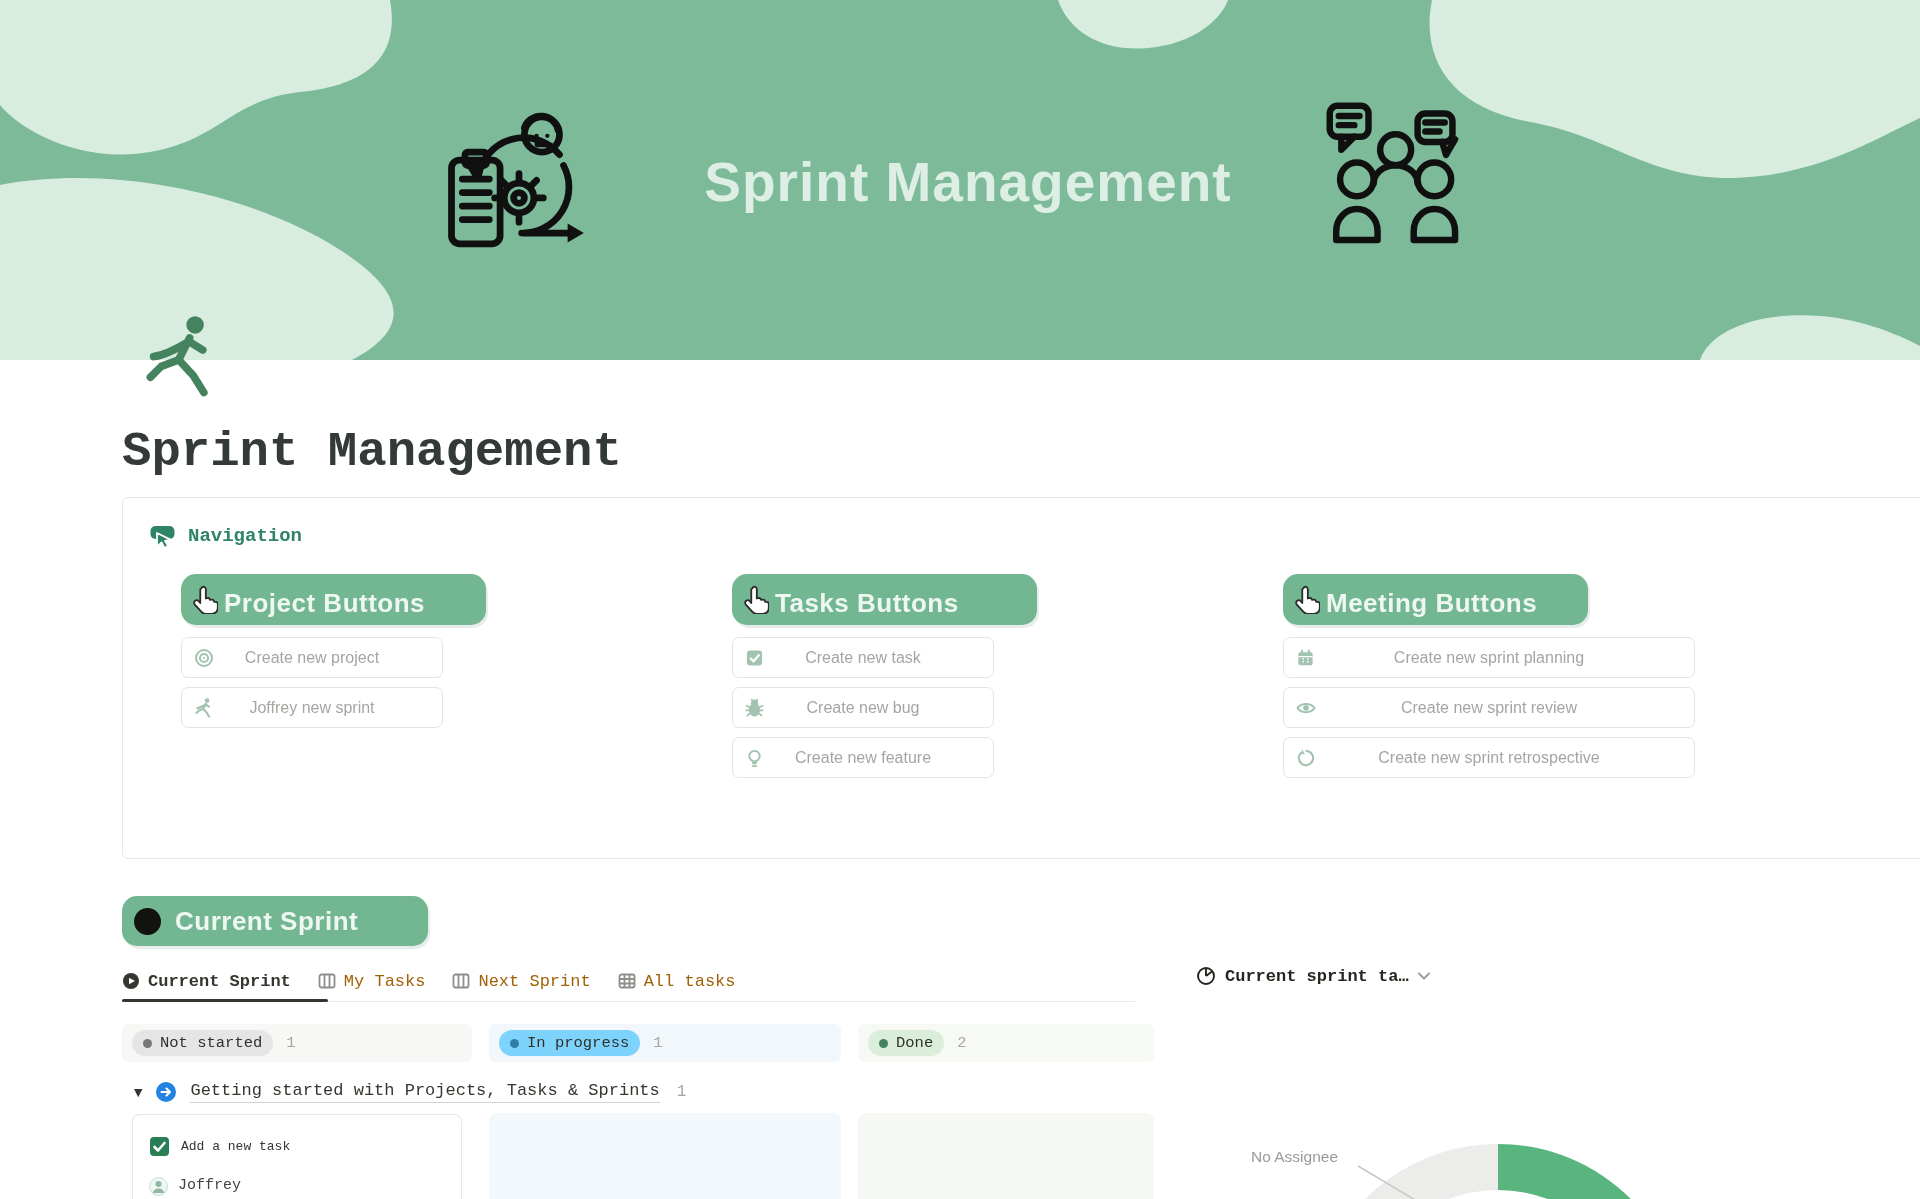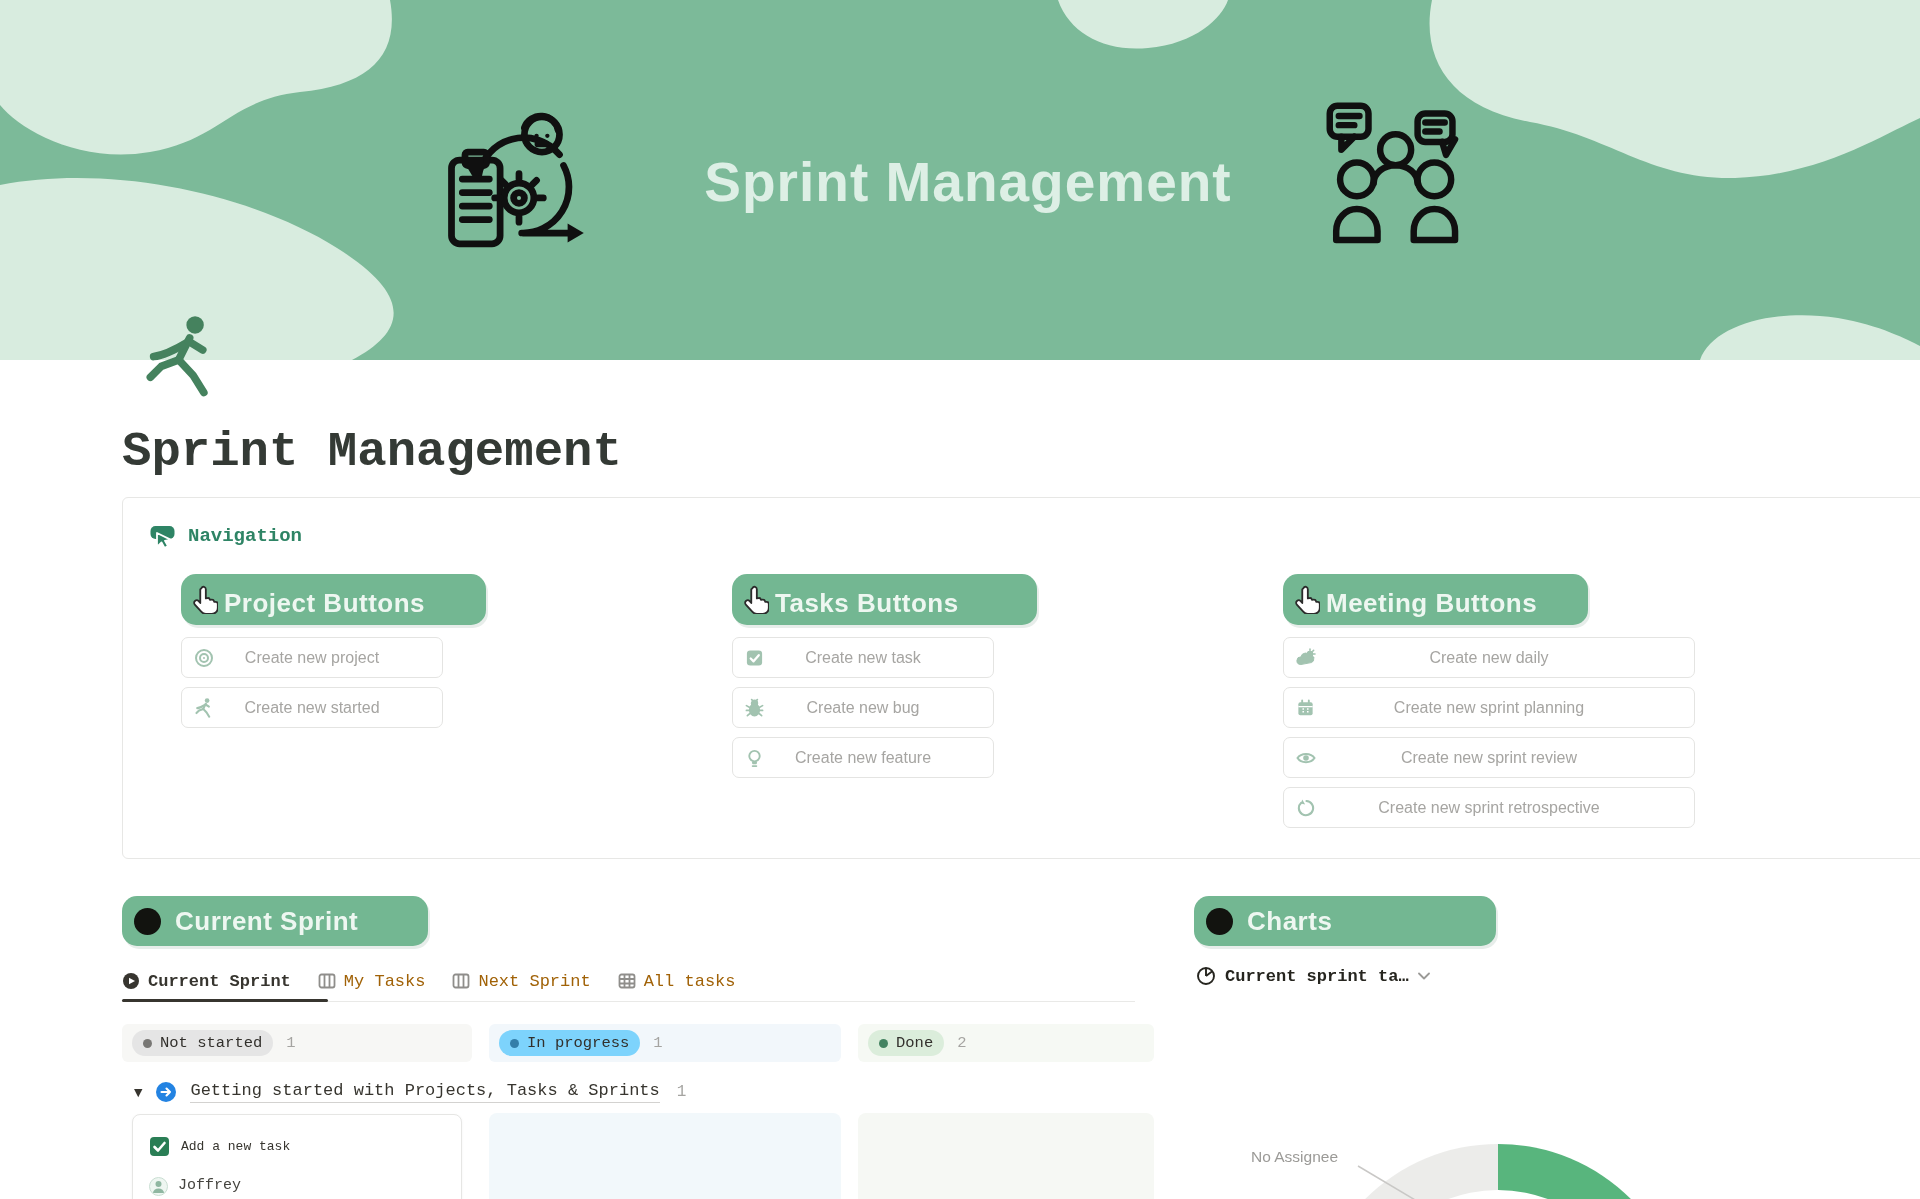--- a/index.html
+++ b/index.html
@@ -187,21 +187,21 @@
           <span class="bicon">
             <svg width="20" height="20" viewBox="0 0 66 77" fill="none" stroke="#a2c3b0" stroke-width="8" stroke-linecap="round" stroke-linejoin="round">
               <circle cx="45" cy="10" r="9" fill="#a2c3b0" stroke="none"></circle>
               <path d="M40,22 L30,42"></path>
                 <path d="M38,26 C28,32 16,38 7,39"></path>
                 <path d="M39,25 L52,33"></path>
               <path d="M30,42 L14,48 L4,58"></path>
                 <path d="M30,42 L43,56 L53,72"></path>
             </svg>
           </span>
-          <span class="blabel">Create new started</span>
+          <span class="blabel">Joffrey new sprint</span>
         </button>
       </div>
     </div>
 
     <div class="nav-group g2">
       <div class="gpill">
         <svg width="27" height="29" viewBox="0 0 22 24">
           <path d="M8.5,2.5 c1,-1.8 3.6,-1.1 3.6,1 v7.6 l1.3,-.3 c.9,-.2 1.8,.3 2,1.1 l.1,.4 1.4,-.2 c1,-.1 1.8,.5 2,1.4 l.1,.4 1.1,0 c1.1,0 1.9,.9 1.9,1.9 v3.2 c0,2.7 -2.2,4.9 -4.9,4.9 h-5 c-1.4,0 -2.7,-.6 -3.6,-1.6 l-5.5,-6 c-.8,-.9 -.8,-2.3 .1,-3.1 .9,-.8 2.3,-.7 3.1,.2 l1.3,1.5 V3.6 Z" fill="#ffffff" stroke="#2b2b2b" stroke-width="1.5" stroke-linejoin="round"></path>
         </svg>
         <span class="txt">Tasks Buttons</span>
@@ -243,30 +243,20 @@
     <div class="nav-group g3">
       <div class="gpill">
         <svg width="27" height="29" viewBox="0 0 22 24">
           <path d="M8.5,2.5 c1,-1.8 3.6,-1.1 3.6,1 v7.6 l1.3,-.3 c.9,-.2 1.8,.3 2,1.1 l.1,.4 1.4,-.2 c1,-.1 1.8,.5 2,1.4 l.1,.4 1.1,0 c1.1,0 1.9,.9 1.9,1.9 v3.2 c0,2.7 -2.2,4.9 -4.9,4.9 h-5 c-1.4,0 -2.7,-.6 -3.6,-1.6 l-5.5,-6 c-.8,-.9 -.8,-2.3 .1,-3.1 .9,-.8 2.3,-.7 3.1,.2 l1.3,1.5 V3.6 Z" fill="#ffffff" stroke="#2b2b2b" stroke-width="1.5" stroke-linejoin="round"></path>
         </svg>
         <span class="txt">Meeting Buttons</span>
       </div>
       <div class="btn-list">
         <button class="create-btn w412">
           <span class="bicon">
-            <svg width="20" height="20" viewBox="0 0 20 20" fill="#a2c3b0" stroke="#a2c3b0" stroke-linecap="round">
-              <circle cx="14" cy="6" r="3"></circle>
-              <path d="M14,1 v1.2 M19,6 h-1.2 M17.6,2.4 l-.9,.9 M17.6,9.6 l-.9,-.9" stroke-width="1.6" fill="none"></path>
-              <path d="M4.5,16.5 a3.8,3.8 0 0 1 .4,-7.6 a5,5 0 0 1 9.4,-1 a3.4,3.4 0 0 1 1.7,6.4 z"></path>
-            </svg>
-          </span>
-          <span class="blabel">Create new daily</span>
-        </button>
-        <button class="create-btn w412">
-          <span class="bicon">
             <svg width="19" height="19" viewBox="0 0 20 20">
               <rect x="2.5" y="4" width="15" height="13.5" rx="2" fill="#a2c3b0"></rect>
               <path d="M6.5,2 v4 M13.5,2 v4" stroke="#a2c3b0" stroke-width="2" stroke-linecap="round"></path>
               <path d="M2.5,8.5 h15" stroke="#ffffff" stroke-width="1.4"></path>
               <path d="M6.8,11 h1.6 M11.6,11 h1.6 M6.8,14 h1.6 M11.6,14 h1.6" stroke="#ffffff" stroke-width="1.6"></path>
             </svg>
           </span>
           <span class="blabel">Create new sprint planning</span>
         </button>
         <button class="create-btn w412">
@@ -375,24 +365,20 @@
     <div class="card-row2">
       <svg width="19" height="19" viewBox="0 0 19 19">
         <circle cx="9.5" cy="9.5" r="9" fill="#eef6f1" stroke="#c9ded2" stroke-width="1"></circle>
         <circle cx="9.5" cy="7" r="3" fill="#8fb7a1"></circle>
         <path d="M4,16 a5.5,4.5 0 0 1 11,0" fill="#8fb7a1"></path>
       </svg>
       <span class="assignee">Joffrey</span>
     </div>
   </div>
 
-  <div class="sec-pill" id="pill-charts">
-    <span class="dotic"></span>
-    <span class="txt">Charts</span>
-  </div>
 
   <div class="chart-selector">
     <svg width="20" height="20" viewBox="0 0 20 20" fill="none" stroke="#26251f" stroke-width="1.9">
       <circle cx="10" cy="10" r="8"></circle>
       <path d="M10,10 V2 M10,10 L16.3,5.2"></path>
     </svg>
     <span class="txt">Current sprint ta…</span>
     <svg width="12" height="8" viewBox="0 0 12 8" fill="none" stroke="#9b9a97" stroke-width="1.8">
       <path d="M1,1.5 L6,6.5 L11,1.5" stroke-linecap="round" stroke-linejoin="round"></path>
     </svg>

